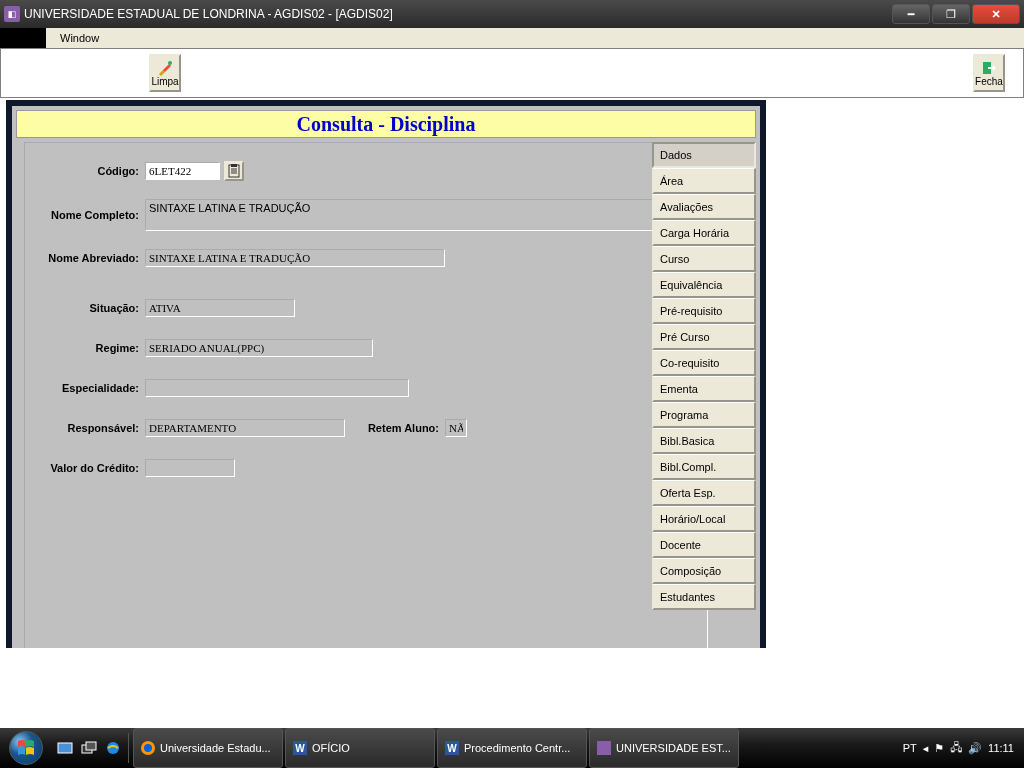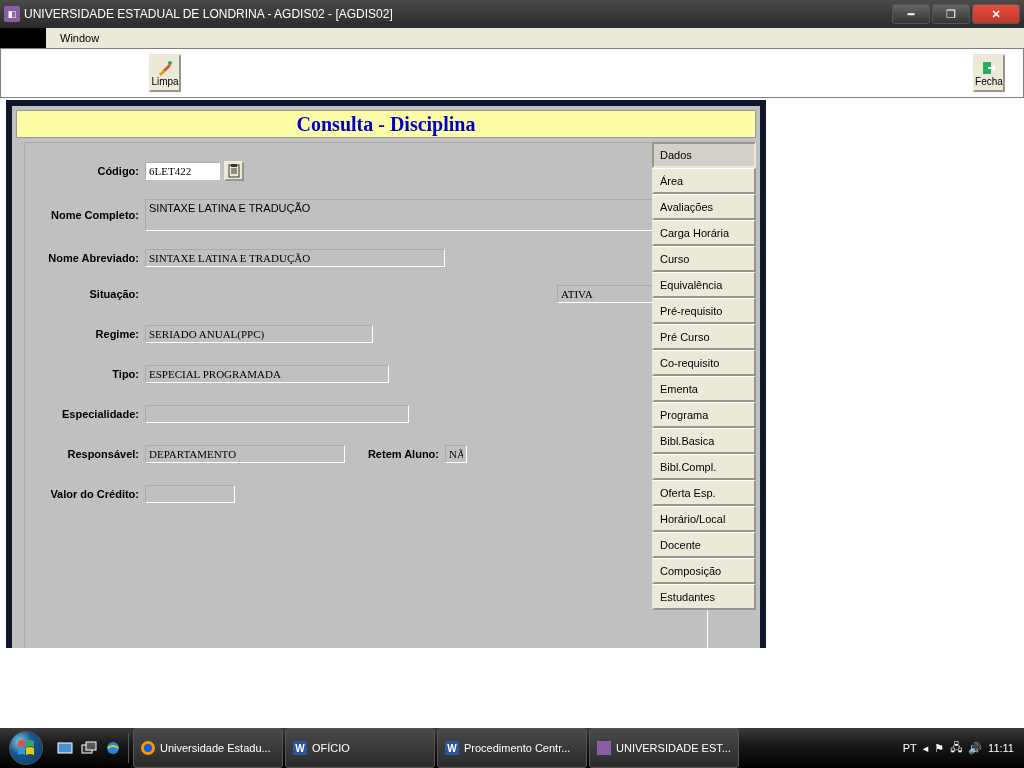--- a/index.html
+++ b/index.html
@@ -125,34 +125,30 @@
       <div class="form-row">
         <div class="form-label">Nome Completo:</div>
         <textarea class="form-textarea" readonly="" style="">SINTAXE LATINA E TRADUÇÃO</textarea>
       </div>
 
       <div class="form-row">
         <div class="form-label">Nome Abreviado:</div>
         <input class="form-input" style="width: 300px;" readonly="" value="SINTAXE LATINA E TRADUÇÃO">
       </div>
 
-      <div class="form-row" style="margin-top:18px;justify-content:space-between;">
+      <div class="form-row" style="margin-top:32px;">
         <div class="form-label">Situação:</div>
         <input class="form-input" style="width: 150px;" readonly="" value="ATIVA">
       </div>
 
       <div class="form-row" style="margin-top:22px;">
         <div class="form-label">Regime:</div>
         <input class="form-input" style="width: 228px;" readonly="" value="SERIADO ANUAL(PPC)">
       </div>
 
-      <div class="form-row" style="margin-top:22px;">
-        <div class="form-label">Tipo:</div>
-        <input class="form-input" style="width: 244px;" readonly="" value="ESPECIAL PROGRAMADA">
-      </div>
 
       <div class="form-row" style="margin-top:22px;">
         <div class="form-label">Especialidade:</div>
         <input class="form-input" style="width: 264px;" readonly="" value="">
       </div>
 
       <div class="form-row" style="margin-top:22px;">
         <div class="form-label">Responsável:</div>
         <input class="form-input" style="width: 200px;" readonly="" value="DEPARTAMENTO">
         <div class="form-label" style="width:100px;">Retem Aluno:</div>

